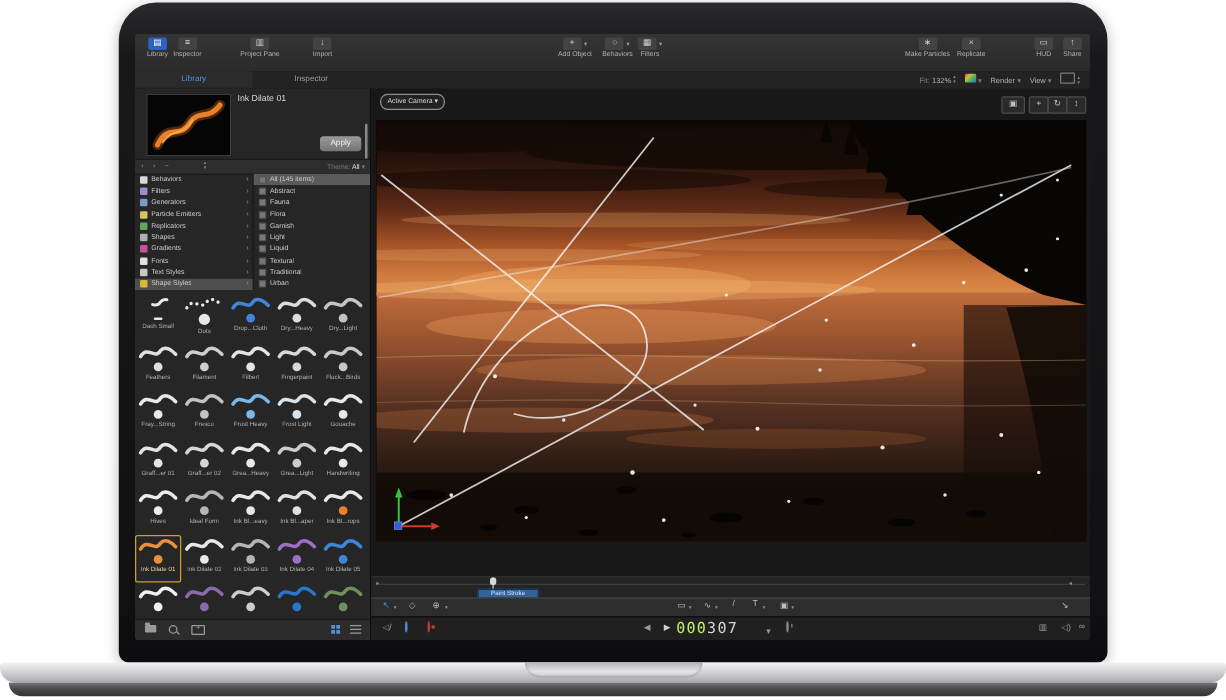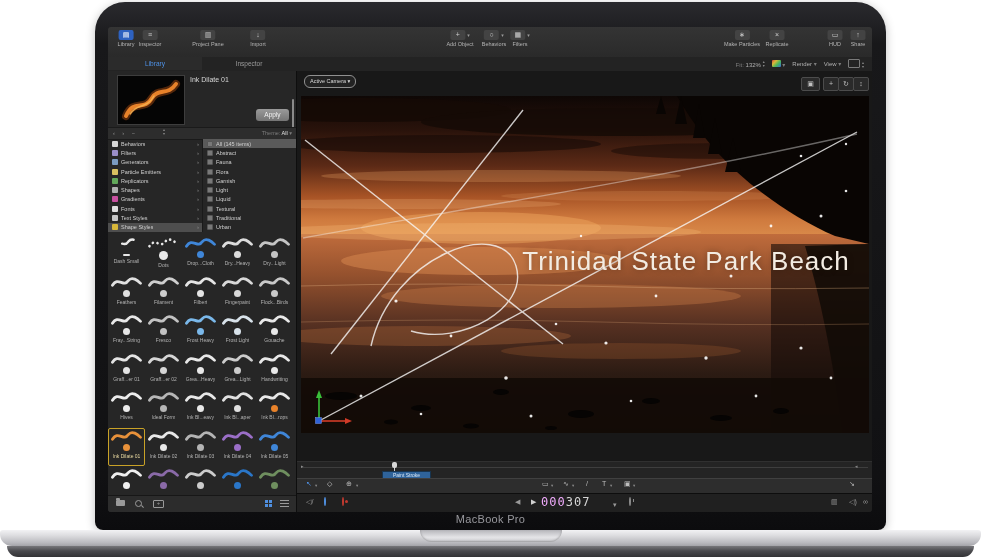--- a/index.html
+++ b/index.html
@@ -118,29 +118,28 @@
   .blue{color:#4f8fe0 !important;}
   
   .transport{position:absolute;left:0;top:422px;width:575px;height:19px;background:#202020;border-top:1px solid #0d0d0d;font-size:7px;}
   .transport .ti{position:absolute;top:4px;color:#9a9a9a;}
   .rec{width:7px;height:7px;border:1px solid #c03a30;border-radius:50%;position:relative;}
   .rec:after{content:'';position:absolute;left:1.5px;top:1.5px;width:3px;height:3px;border-radius:50%;background:#c03a30;}
   .looper{width:9px;height:6px;border:1px solid #4f8fe0;border-radius:50%;}
   .clockic{width:7px;height:7px;border:1px solid #8a8a8a;border-radius:50%;position:relative;}
   .clockic:after{content:'';position:absolute;left:3px;top:1px;width:1px;height:3px;background:#8a8a8a;}
   .tcode{position:absolute;left:244px;top:1px;font-family:"DejaVu Sans Mono",monospace;font-size:12px;letter-spacing:1px;}
-  .tcode .z{color:#f0abfc;} .tcode .v{color:#d6d6d6;}
+  .tcode .z{color:#bef264;} .tcode .v{color:#d6d6d6;}
 </style>
 </head>
 <body>
 
 <div class="stage">
 
   <div class="bezel"></div>
-  <div class="mbp-label">MacBook Pro</div>
 
   <div class="screen">
 
     <div class="toolbar">
       <div class="tb" style="left:18px">
         <span class="tb-icon active">▤</span>
         <span class="tb-label">Library</span>
       </div>
       <div class="tb" style="left:42px">
         <span class="tb-icon">≡</span>
@@ -740,21 +739,20 @@
           </g>
 
           <g>
             <line x1="18" y1="325" x2="18" y2="301" stroke="#3ac03a" stroke-width="1.6"></line>
             <polygon points="15,302 21,302 18,294" fill="#3ac03a"></polygon>
             <line x1="18" y1="325" x2="44" y2="325" stroke="#d23b28" stroke-width="1.6"></line>
             <polygon points="44,322 44,328 51,325" fill="#d23b28"></polygon>
             <rect x="14.5" y="321.5" width="6" height="6" fill="#2f62d8" stroke="#7a95ea" stroke-width=".5"></rect>
           </g>
         </svg>
-        <div class="ctitle">Trinidad State Park Beach</div>
       </div>
 
       <div class="mtl">
         <div class="rline"></div>
         <span class="mk" style="left:4px">▸</span>
         <span class="mk" style="left:558px">◂</span>
         <div class="phead"></div>
         <div class="clip">Paint Stroke</div>
       </div>
 

